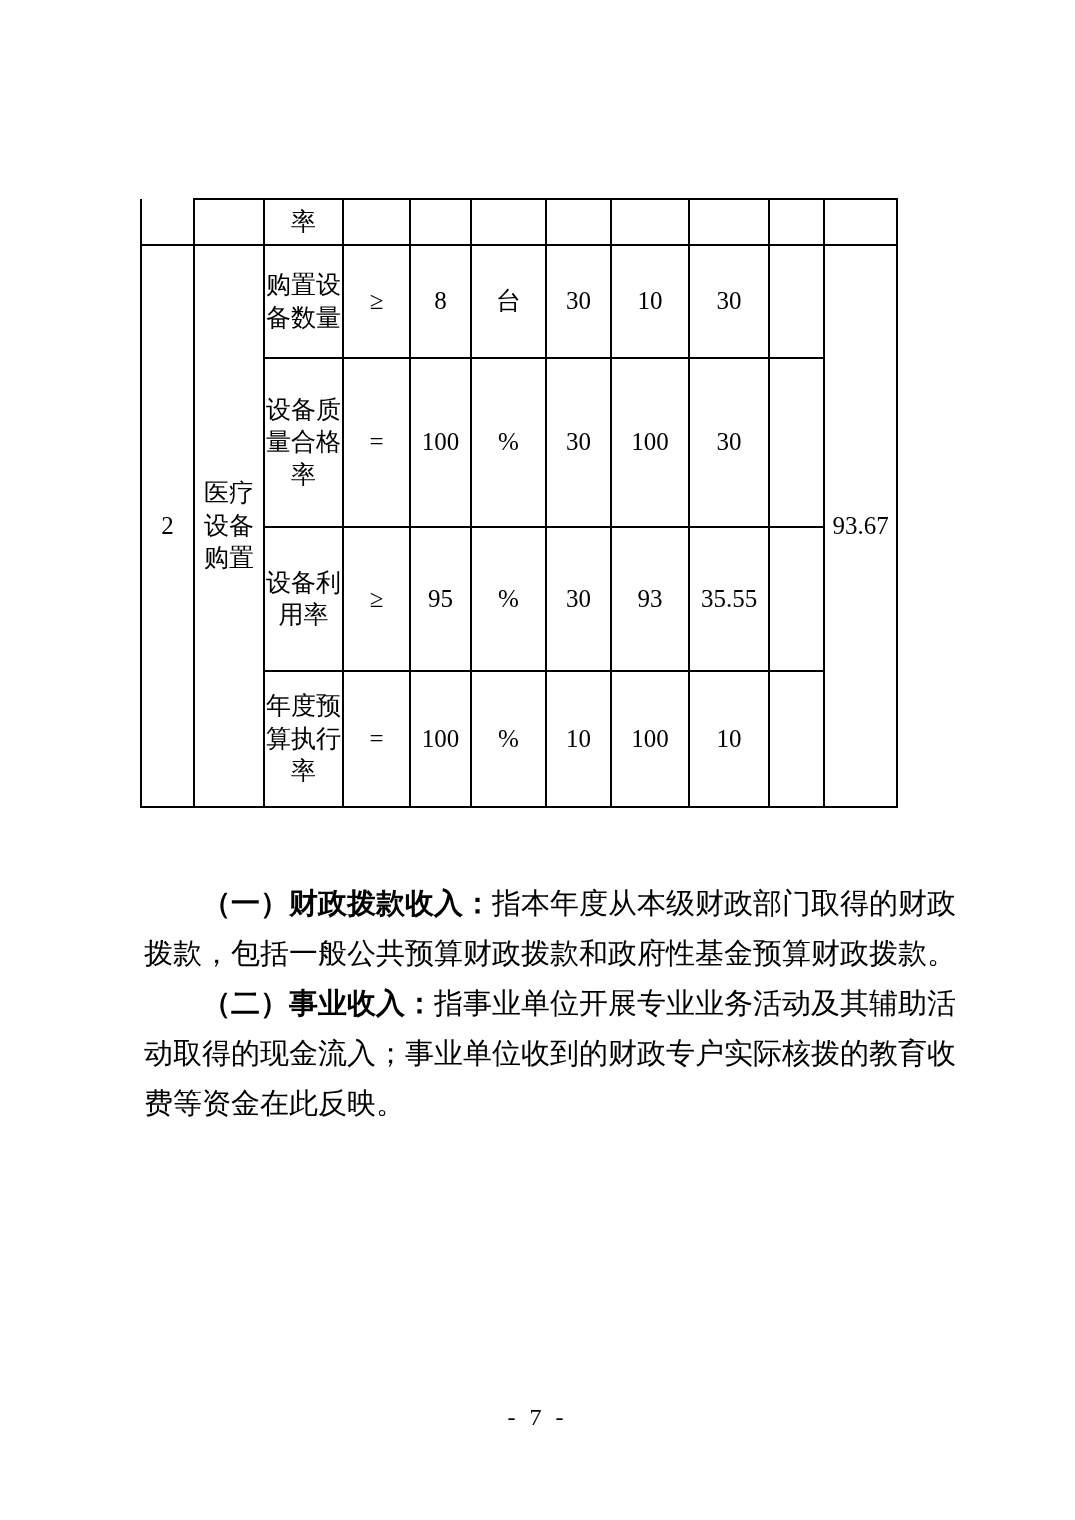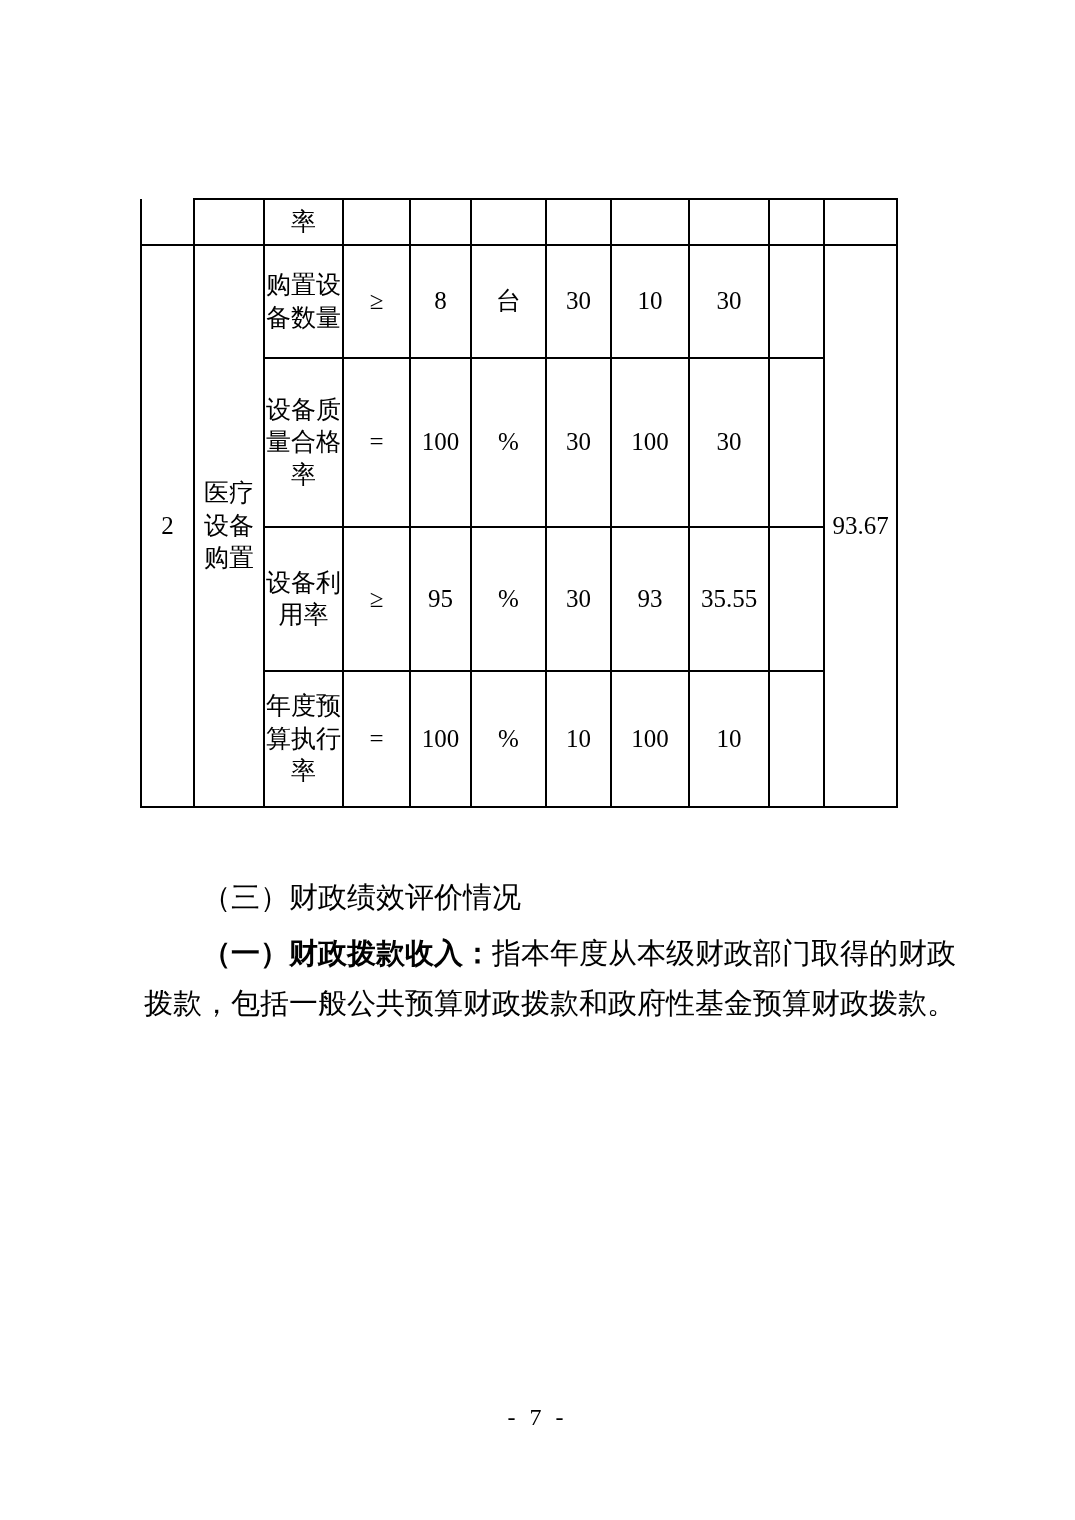--- a/index.html
+++ b/index.html
@@ -146,19 +146,19 @@
         <td>%</td>
         <td>10</td>
         <td>100</td>
         <td>10</td>
         <td></td>
       </tr>
     </tbody>
   </table>
 
   <div class="text-block">
-    <p>（三）财政绩效评价情况</p>
     <p class="term-first"><span class="term-label">（一）财政拨款收入：</span><span>指本年度从本级财政部门取得的财政拨款，包括一般公共预算财政拨款和政府性基金预算财政拨款。</span></p>
+    <p><span class="term-label">（二）事业收入：</span><span>指事业单位开展专业业务活动及其辅助活动取得的现金流入；事业单位收到的财政专户实际核拨的教育收费等资金在此反映。</span></p>
   </div>
 
   <div class="page-number">- 7 -</div>
 
 </div>
 
 </body></html>

